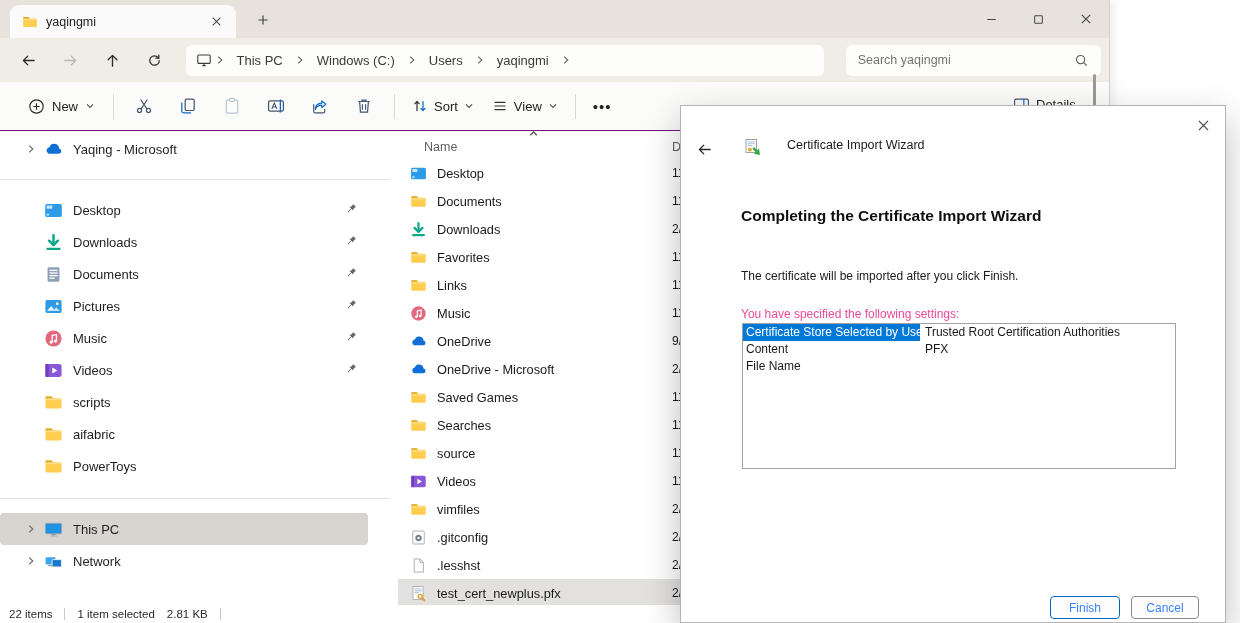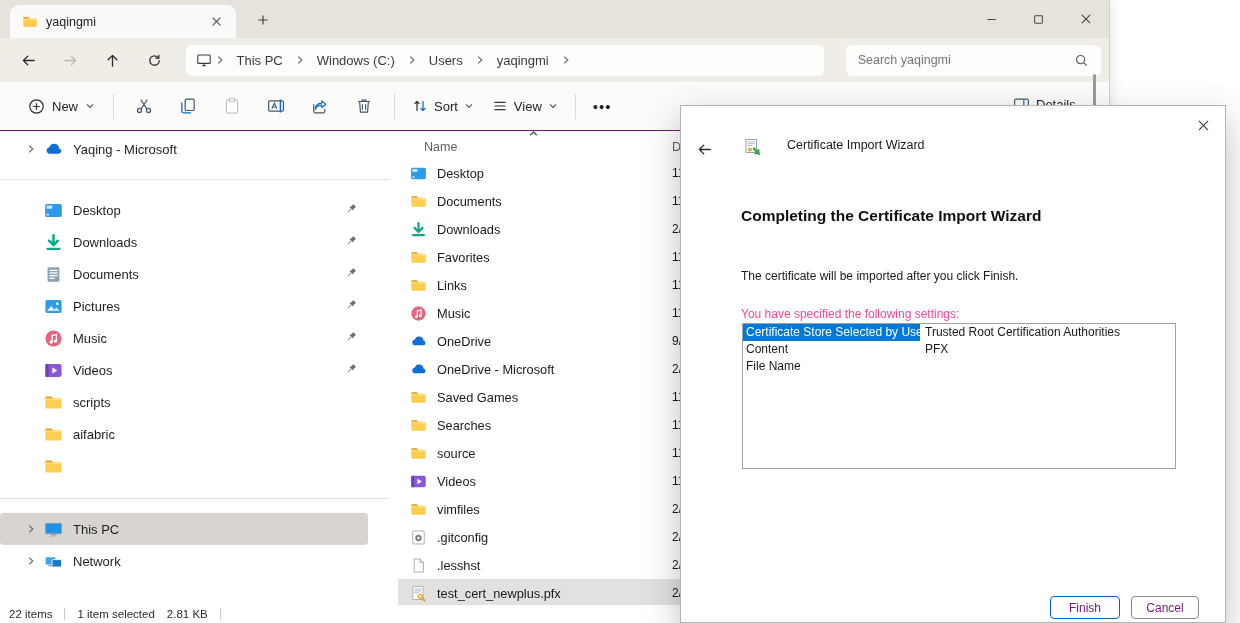--- a/index.html
+++ b/index.html
@@ -84,21 +84,21 @@
   .dlg-app-title{font-size:12.5px;color:#1a1a1a}
   .dlg-title{position:absolute;left:60px;top:101px;font-weight:bold;font-size:15.5px;color:#0f0f0f}
   .dlg-body1{position:absolute;left:60px;top:163px;color:#1a1a1a}
   .dlg-body2{position:absolute;left:60px;top:201px;color:#ec4899}
   .settings{position:absolute;left:61px;top:217px;width:434px;height:146px;border:1px solid #a2a2a2;overflow:hidden;background:#fff}
   .set-row{display:flex;height:17px;line-height:17px}
   .set-key{width:177px;padding-left:3px;white-space:nowrap;overflow:hidden}
   .set-key.hl{background:#0078d7;color:#fff}
   .set-val{padding-left:5px;white-space:nowrap}
   .dlg-buttons{position:absolute;right:26px;top:490px;display:flex;gap:11px}
-  .btn{height:23px;border-radius:4px;background:#fdfdfd;font-size:12px;font-family:inherit;color:#701a75;
+  .btn{height:23px;border-radius:4px;background:#fdfdfd;font-size:12px;font-family:inherit;color:#3b82f6;
        display:flex;align-items:center;justify-content:center;cursor:default}
   .btn-finish{width:70px;border:1px solid #0067c0}
   .btn-cancel{width:68px;border:1px solid #8a8a8a}
 </style>
 </head>
 <body>
 
 <div class="explorer">
 
   <div class="tabstrip">
@@ -510,20 +510,21 @@
       </div>
       <div class="side-item">
         <span class="side-chev"></span>
         <span class="ic side-icon">
           <svg viewBox="0 0 16 16">
             <path d="M1.2 4.2c0-.7.5-1.2 1.2-1.2h3.4c.3 0 .6.1.8.4l1 1.1h6c.7 0 1.2.5 1.2 1.2v6.1c0 .7-.5 1.2-1.2 1.2H2.4c-.7 0-1.2-.5-1.2-1.2z" fill="#FFCE4F"></path>
             <path d="M1.2 4.2c0-.7.5-1.2 1.2-1.2h3.4c.3 0 .6.1.8.4l1 1.1H1.2z" fill="#E3A42F"></path>
             <rect x="1.2" y="5.1" width="13.6" height="1" fill="#FFE291"></rect>
           </svg>
         </span>
+        <span class="side-label">PowerToys</span>
       </div>
       <div class="side-divider sd2"></div>
       <div class="side-item selected">
         <span class="side-chev">
           <span class="ic ">
             <svg viewBox="0 0 10 10" fill="none" stroke="#6b6b6b" stroke-width="1.2">
               <path d="M3.2 1.6L6.8 5 3.2 8.4"></path>
             </svg>
           </span>
         </span>

